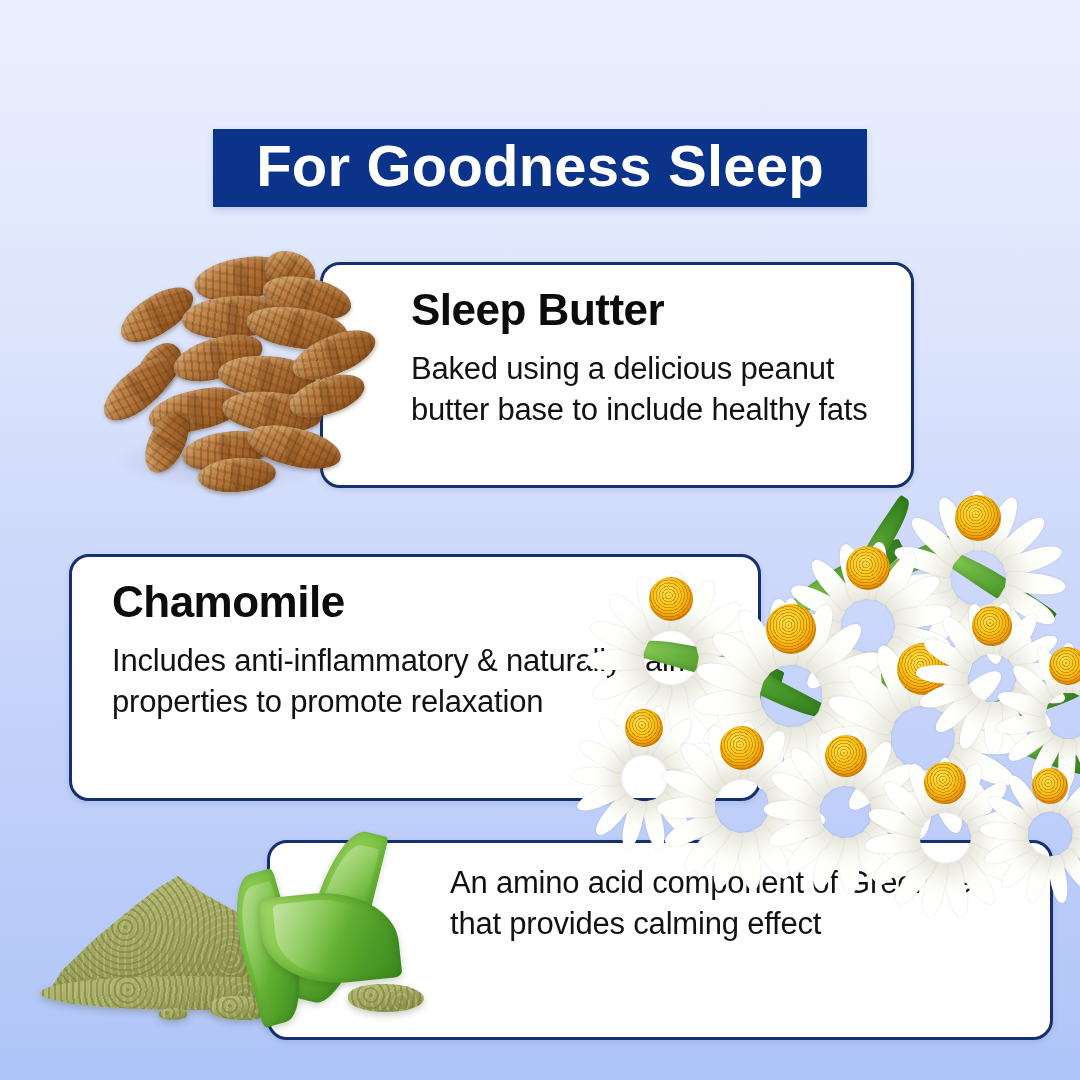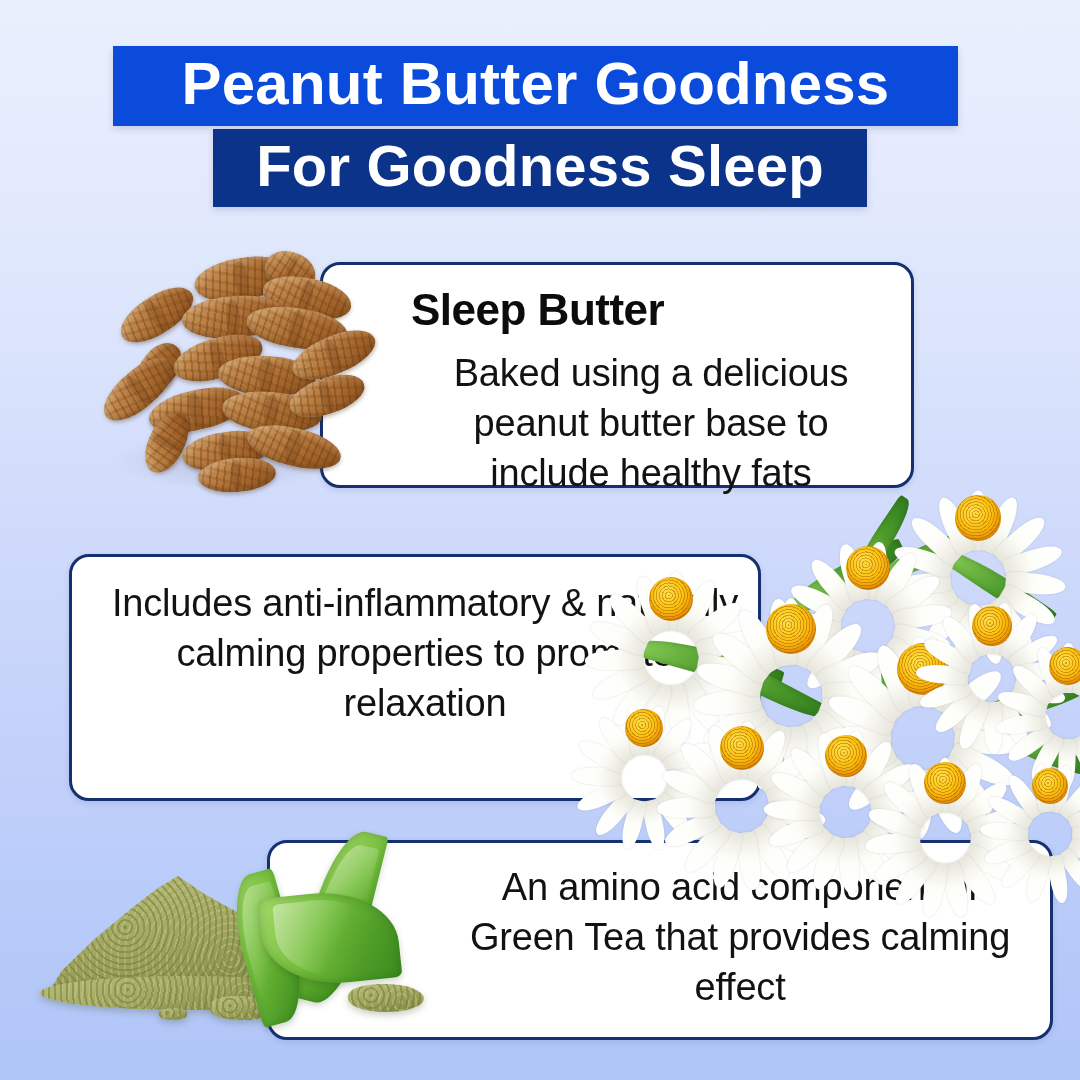--- a/index.html
+++ b/index.html
@@ -75,25 +75,24 @@
   .card-title {
     color: #0c0c0c;
     font-weight: 700;
     font-size: 44px;
     line-height: 1.05;
     margin: 0 0 16px 0;
     letter-spacing: -0.5px;
   }
   .card-text {
     color: #121212;
-    font-size: 38px;
+    font-size: 31px;
     line-height: 1.31;
     margin: 0;
     letter-spacing: -0.2px;
-    text-align: center;
   }
 
   
   .art { position: absolute; pointer-events: none; }
 
   
   #art-peanuts { left: 86px; top: 252px; width: 300px; height: 250px; z-index: 4; }
   .peanut {
     position: absolute;
     border-radius: 50% 46% 50% 46% / 50% 50% 50% 50%;
@@ -173,23 +172,20 @@
     width: 80%; height: 84%;
     background: linear-gradient(120deg, rgba(255,255,255,.42), rgba(255,255,255,0) 58%);
     border-radius: inherit;
   }
 </style>
 </head>
 <body>
 
 <div id="poster">
 
-  <div class="banner" id="banner-top">
-    <span>Peanut Butter Goodness</span>
-  </div>
   <div class="banner" id="banner-bottom">
     <span>For Goodness Sleep</span>
   </div>
 
   <div class="art" id="art-peanuts">
     <div class="shadow-blob"></div>
     <div class="peanut" style="left:108px;top:6px;width:96px;height:42px;transform:rotate(-9deg);"></div>
     <div class="peanut" style="left:178px;top:0px;width:52px;height:40px;transform:rotate(22deg);"></div>
     <div class="peanut" style="left:176px;top:26px;width:90px;height:40px;transform:rotate(12deg);"></div>
     <div class="peanut" style="left:30px;top:44px;width:82px;height:38px;transform:rotate(-32deg);"></div>
@@ -211,20 +207,21 @@
 
   <div class="card" id="card-peanut">
     <div class="card-body">
       <h2 class="card-title">Sleep Butter</h2>
       <p class="card-text">Baked using a delicious peanut butter base to include healthy fats</p>
     </div>
   </div>
 
   <div class="card" id="card-chamomile">
     <div class="card-body">
+      <h2 class="card-title">Chamomile</h2>
       <p class="card-text">Includes anti-inflammatory &amp; naturally calming properties to promote relaxation</p>
     </div>
   </div>
 
   <div class="art" id="art-chamomile">
     <div class="leafblade" style="left:196px;top:112px;width:126px;height:26px;transform:rotate(-26deg);"></div>
     <div class="leafblade" style="left:246px;top:78px;width:96px;height:20px;transform:rotate(-56deg);"></div>
     <div class="leafblade" style="left:292px;top:88px;width:118px;height:22px;transform:rotate(-20deg);"></div>
     <div class="leafblade" style="left:46px;top:198px;width:150px;height:26px;transform:rotate(16deg);"></div>
     <div class="leafblade" style="left:108px;top:222px;width:136px;height:22px;transform:rotate(28deg);"></div>

